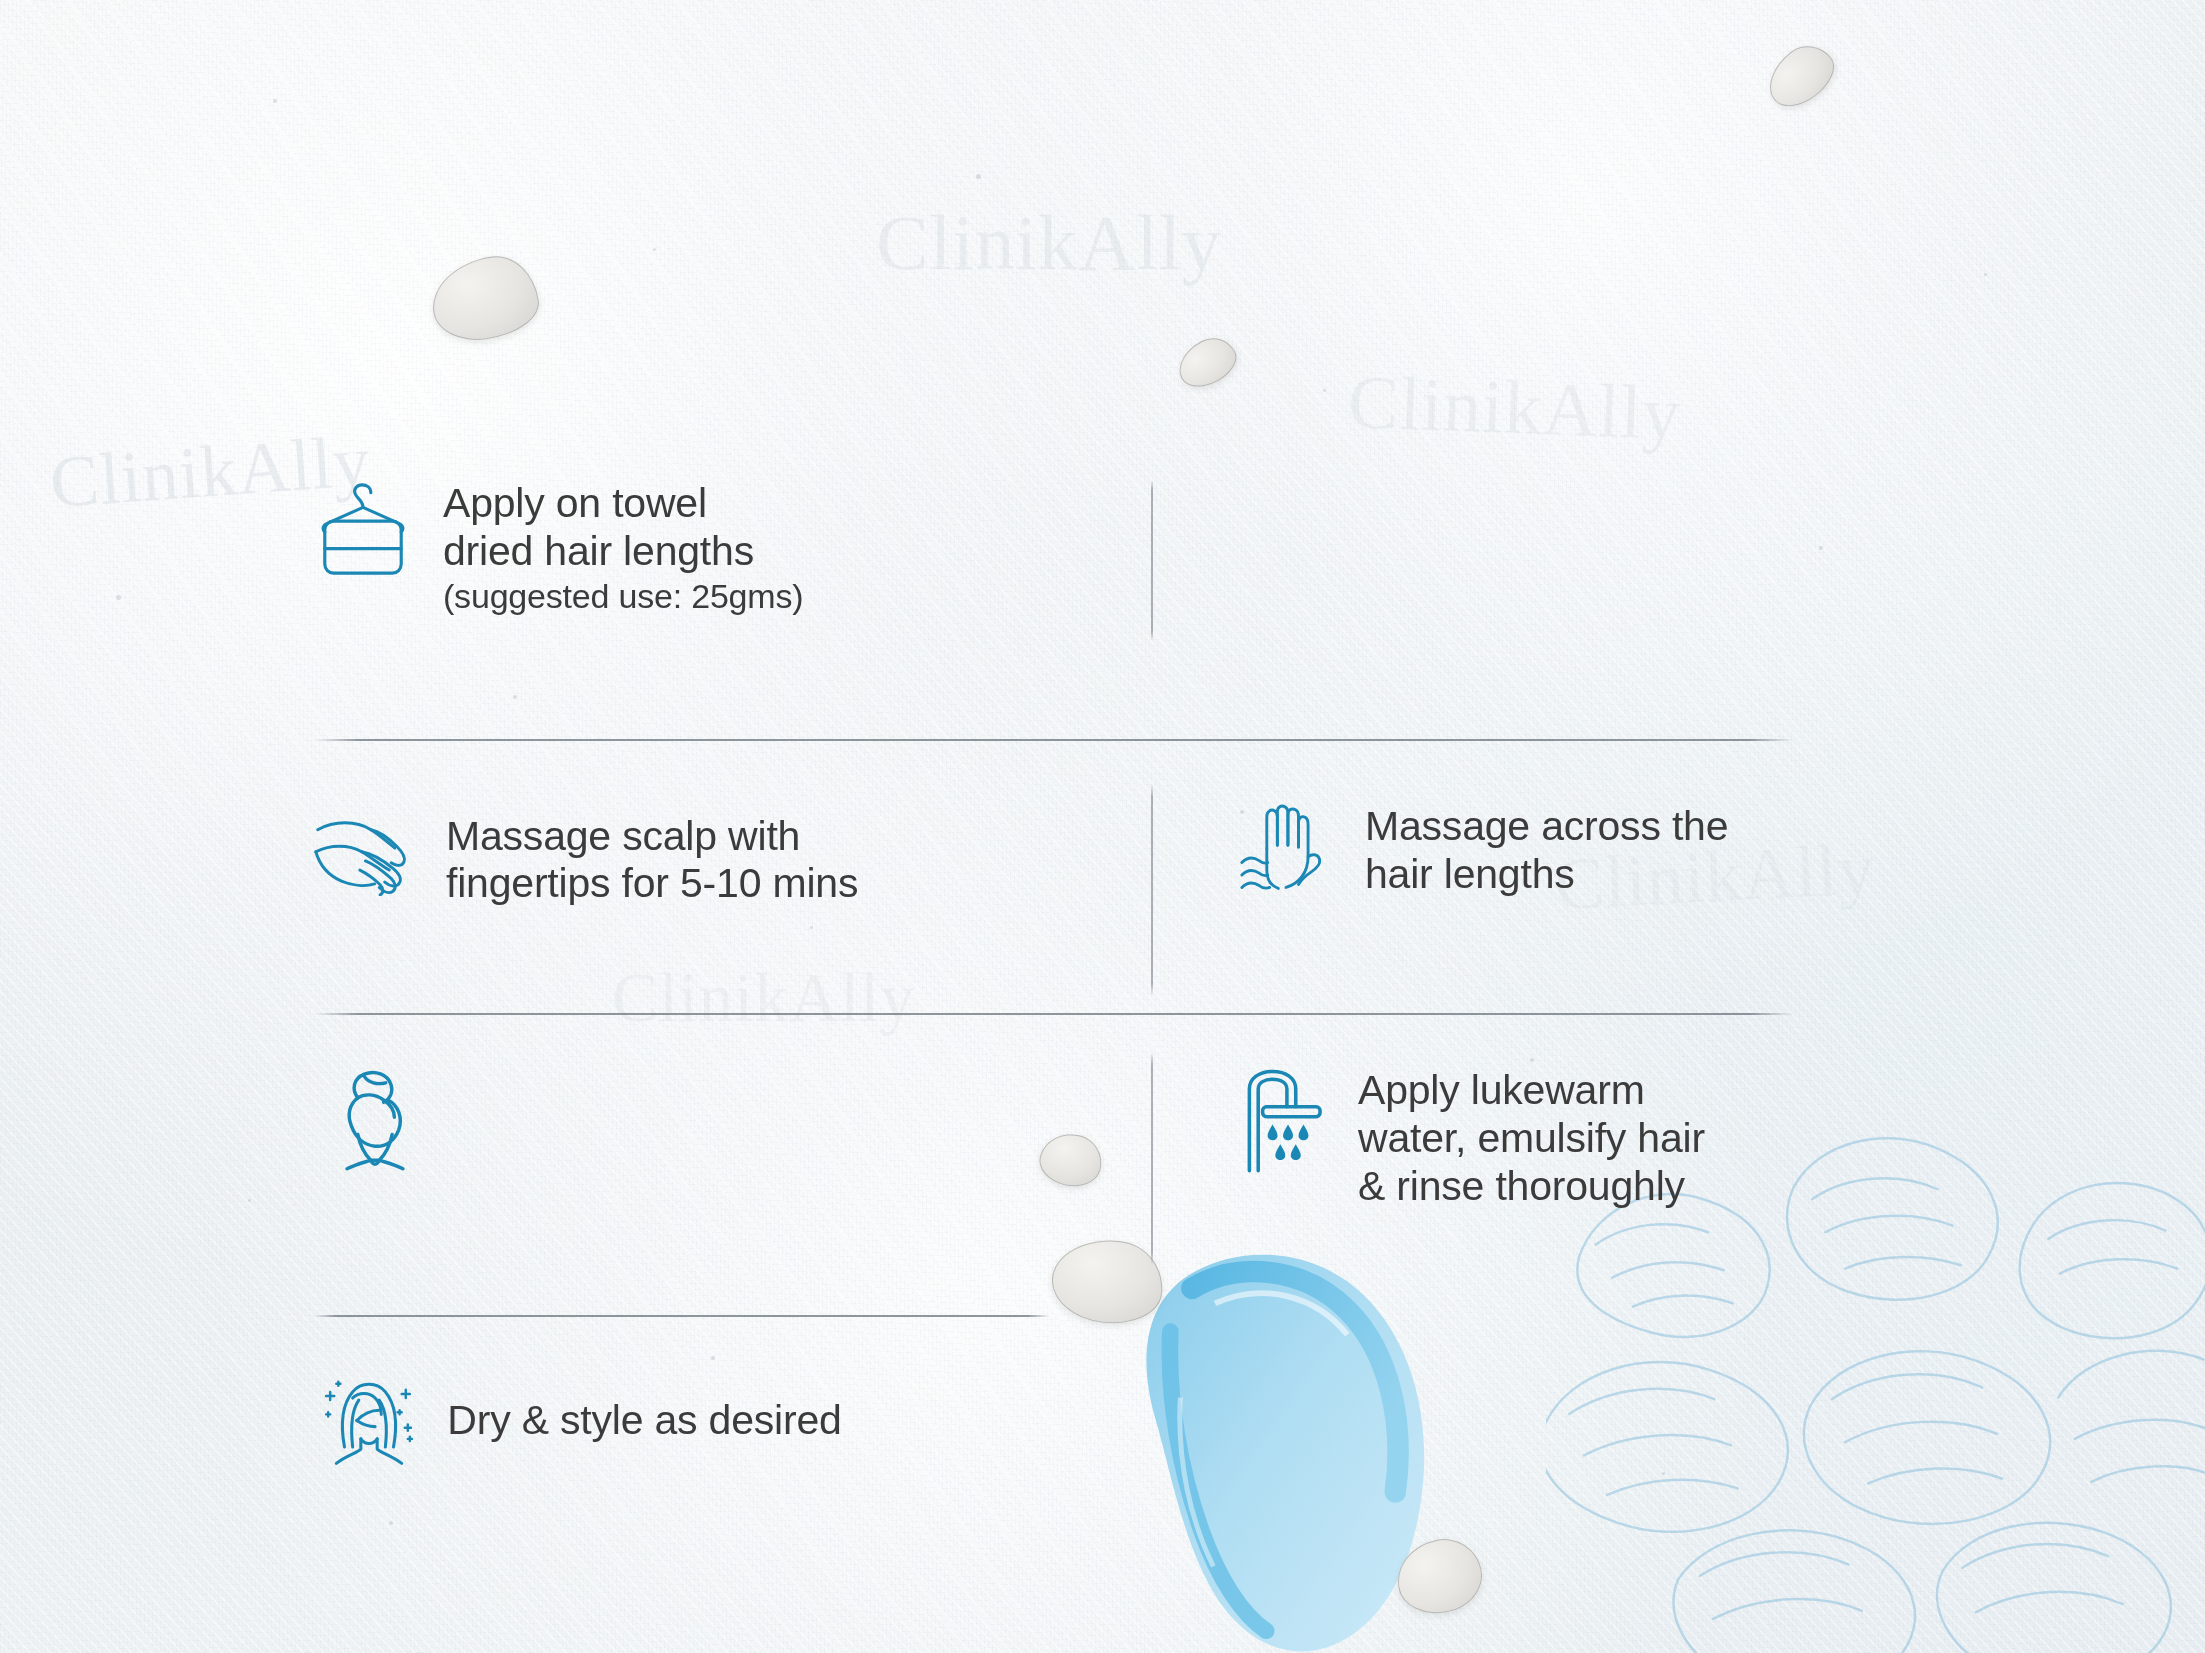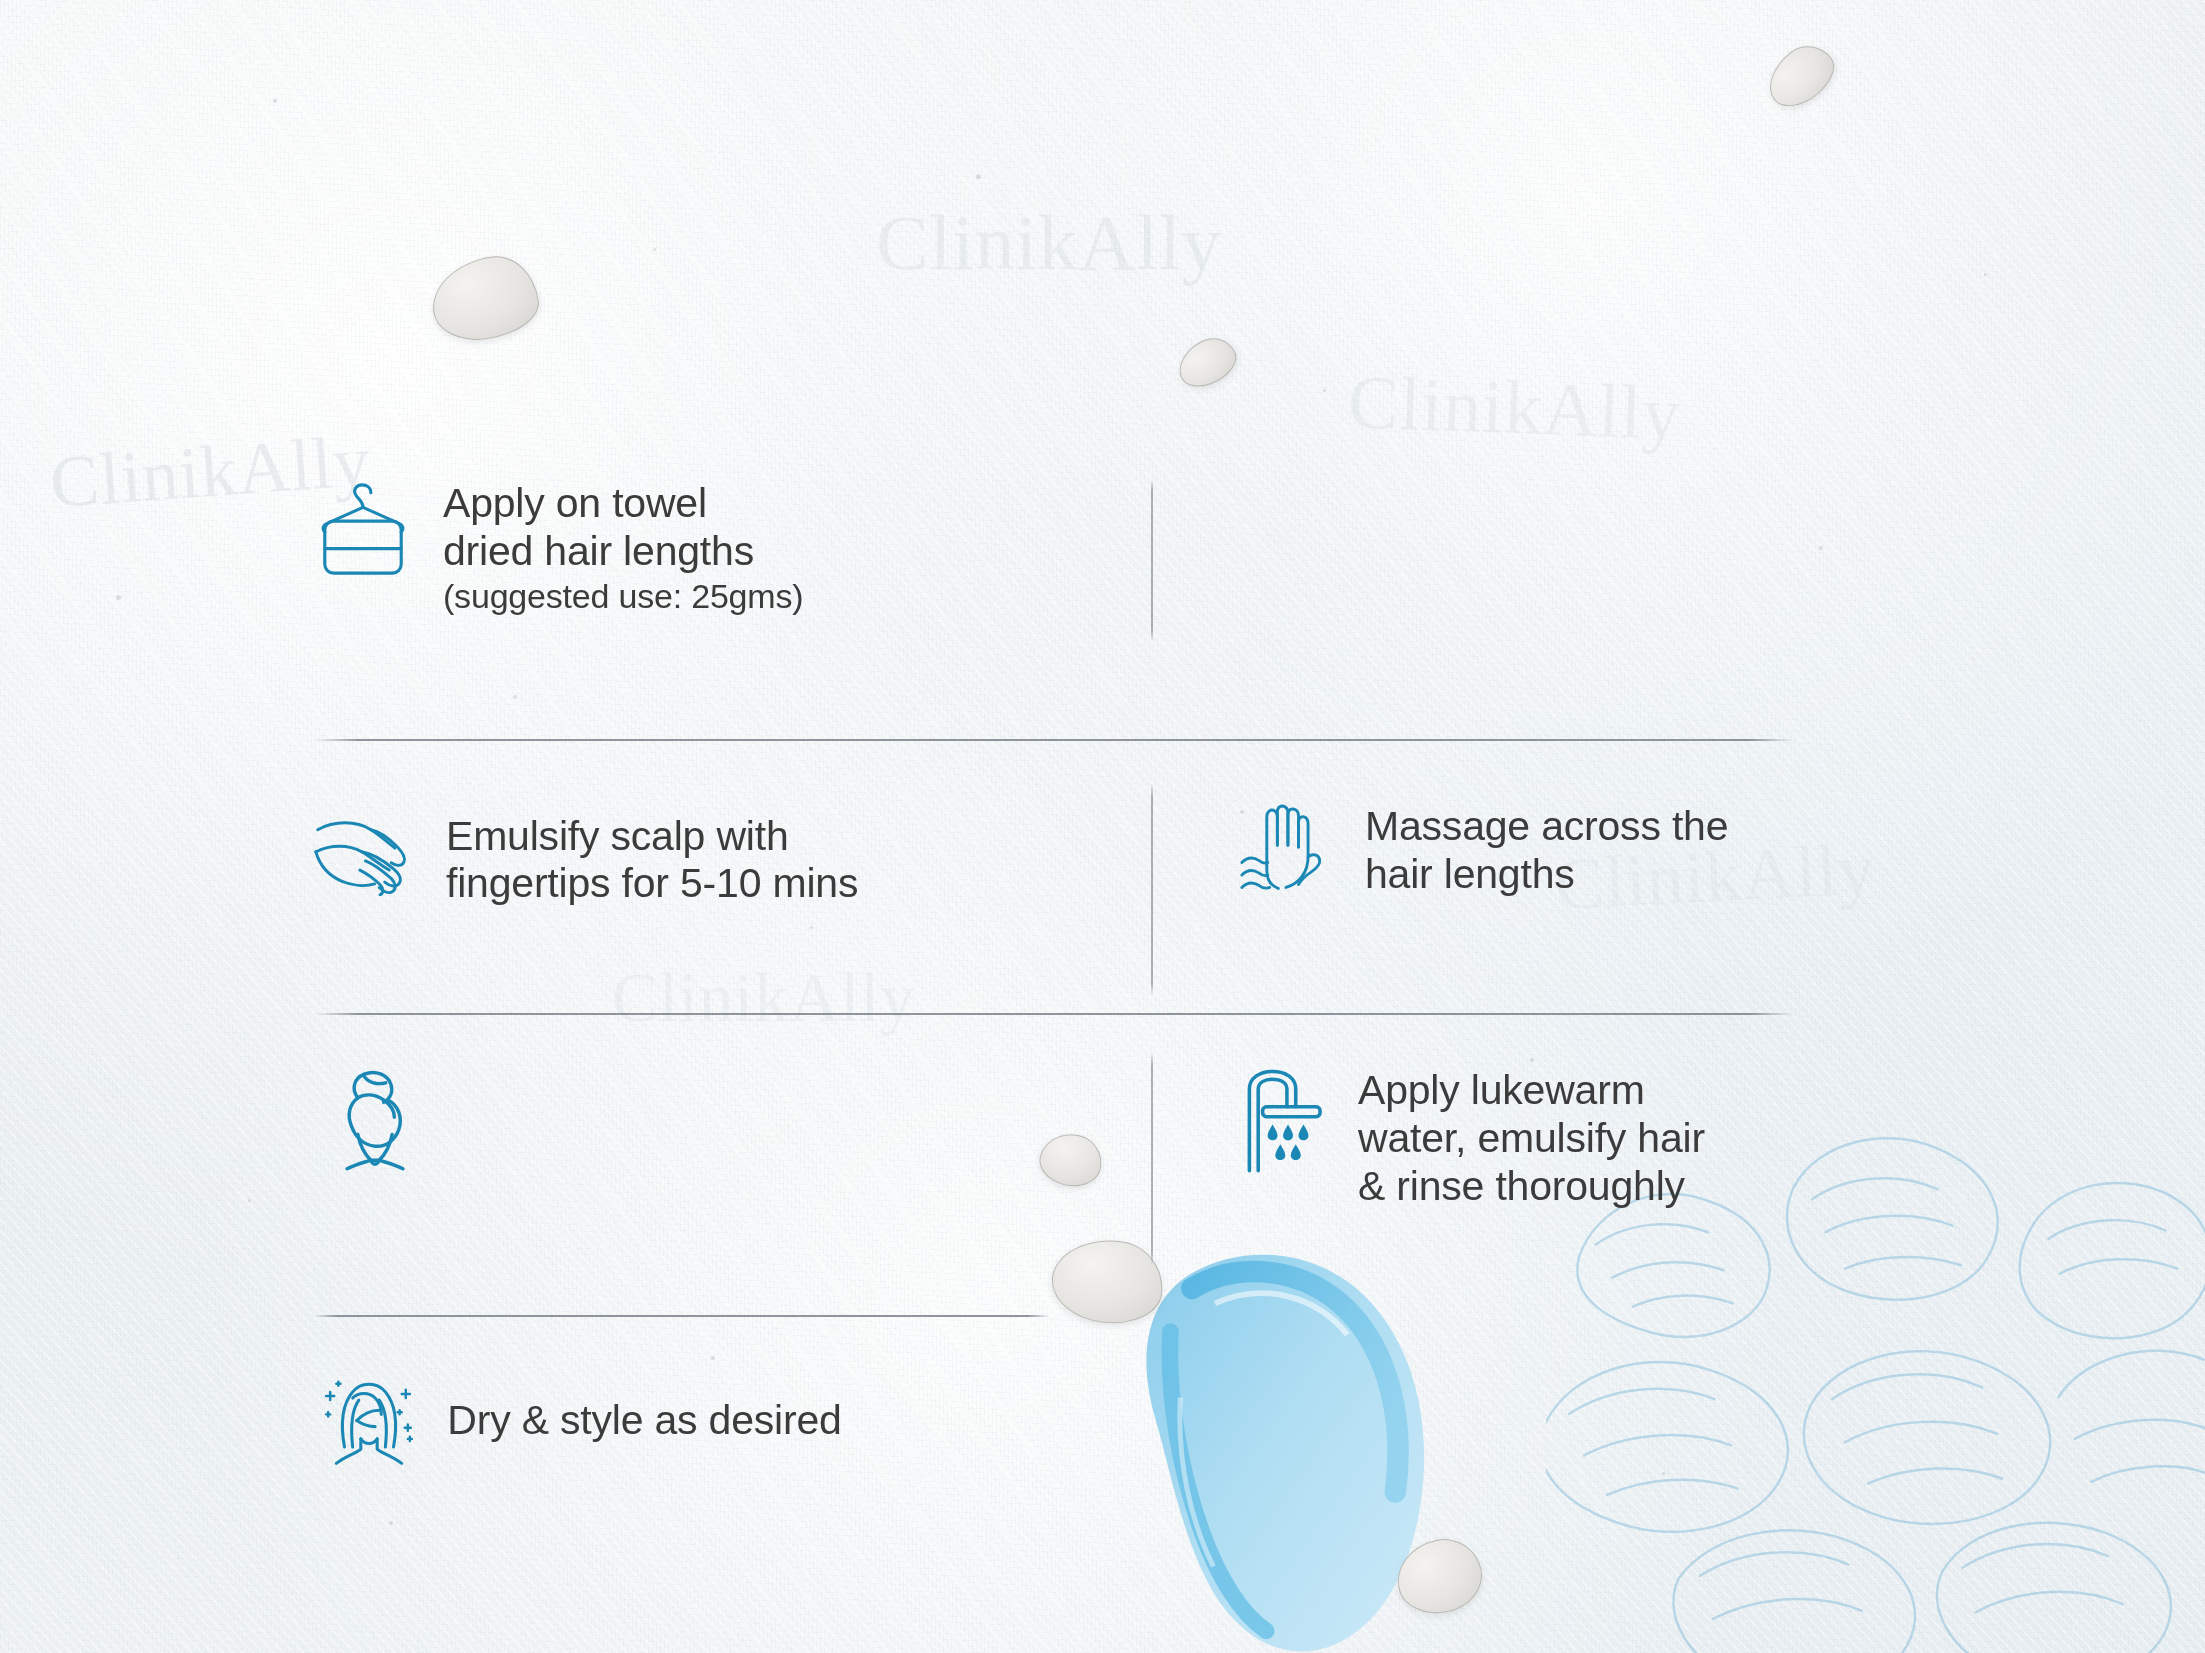--- a/index.html
+++ b/index.html
@@ -268,21 +268,21 @@
           <svg class="icon" width="101" height="83" viewBox="0 0 110 90" fill="none" stroke="#1b87b5" stroke-width="3.2" stroke-linecap="round" stroke-linejoin="round">
             <path d="M4 18 C22 8, 46 8, 62 18 C72 24, 80 32, 88 38"></path>
             <path d="M62 18 C72 20, 82 28, 90 36 C96 42, 100 48, 98 53 C96 58, 90 58, 84 54"></path>
             <path d="M2 42 C18 34, 38 34, 52 42 C62 48, 72 56, 82 62"></path>
             <path d="M52 42 C64 44, 76 52, 86 60 C92 65, 96 71, 93 76 C90 81, 83 80, 77 75"></path>
             <path d="M56 52 C66 56, 76 64, 84 71 C89 76, 90 82, 86 85 C82 88, 76 86, 71 81"></path>
             <path d="M50 62 C58 66, 66 72, 72 78 C76 82, 76 87, 72 89"></path>
             <path d="M2 42 C6 56, 16 68, 30 74 C42 79, 56 80, 66 77"></path>
           </svg>
           <div class="txt">
-            <span>Emulsify scalp with</span><br>
+            <span>Massage scalp with</span><br>
             <span>fingertips for 5-10 mins</span>
           </div>
         </div>
 
         <div class="cell right" style="padding-top:6.6px;">
           <svg class="icon" width="96" height="96" viewBox="0 0 100 100" fill="none" stroke="#1b87b5" stroke-width="3" stroke-linecap="round" stroke-linejoin="round">
             <path d="M30 48 L30 14 C30 9, 34 6, 38 8 C40 9, 41 11, 41 14 L41 44"></path>
             <path d="M41 44 L41 9 C41 4, 45 2, 49 4 C51 5, 52 7, 52 10 L52 44"></path>
             <path d="M52 44 L52 12 C52 7, 56 5, 60 7 C62 8, 63 10, 63 13 L63 46"></path>
             <path d="M63 46 L63 20 C63 15, 67 13, 70 15 C72 16, 73 19, 73 22 L73 56 C73 72, 64 84, 50 88"></path>

